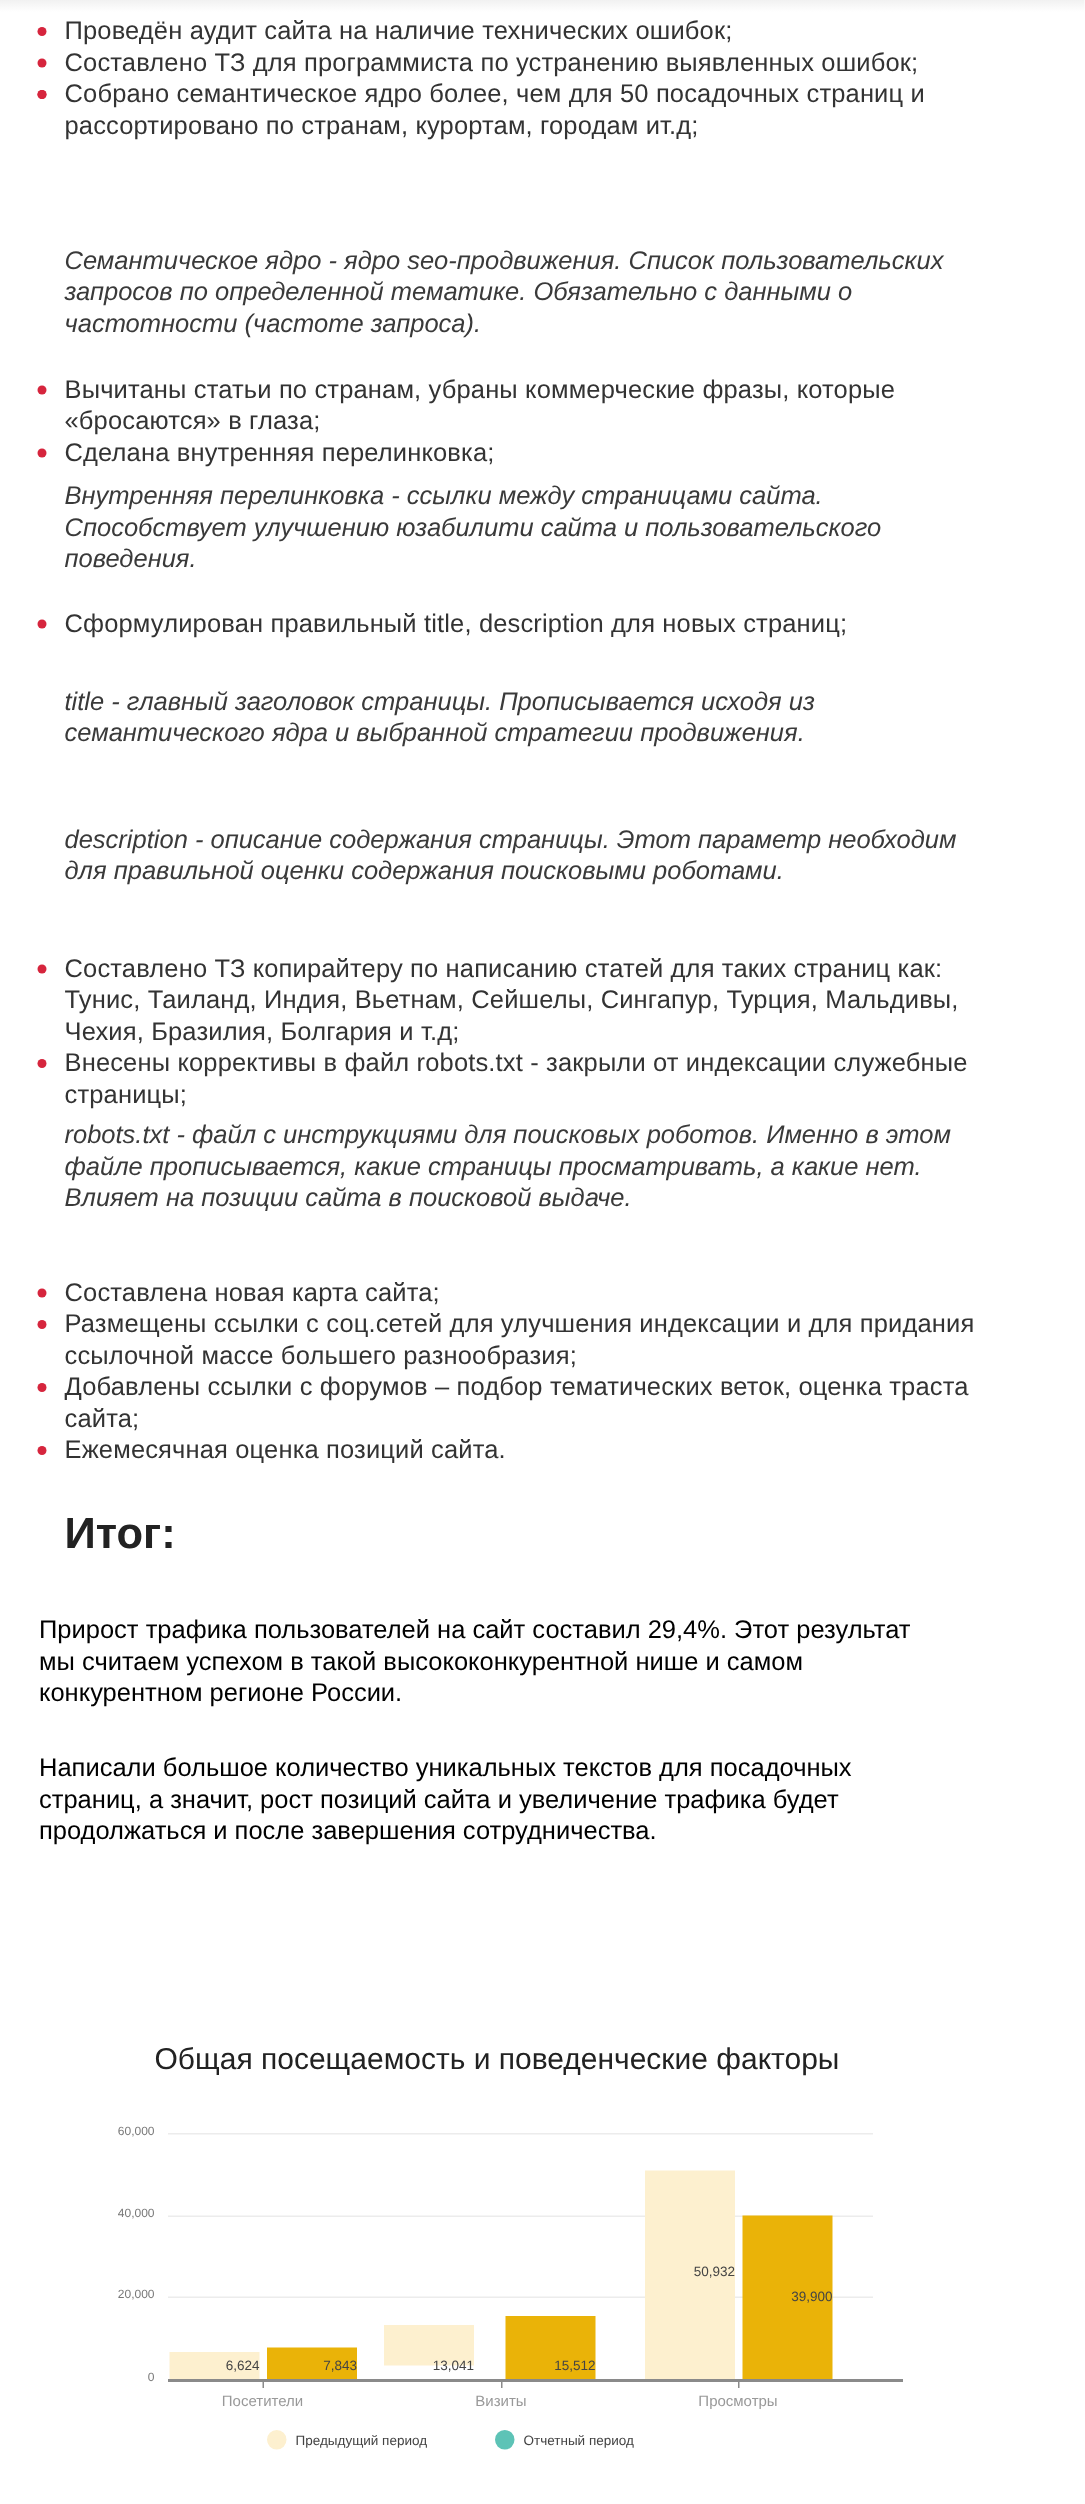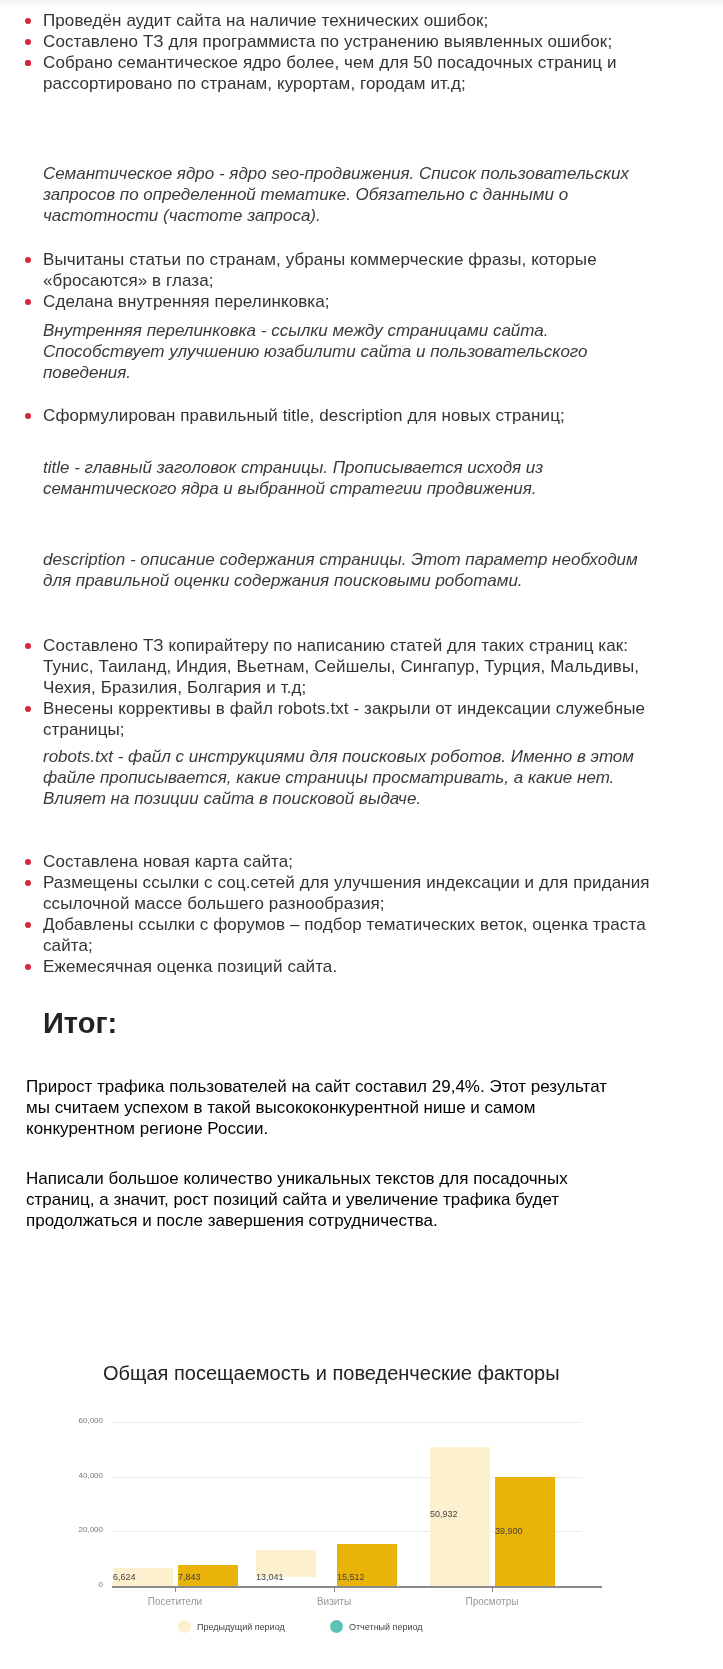--- a/index.html
+++ b/index.html
@@ -24,21 +24,21 @@
   .heading { position: absolute; left: 43px; font-size: 29px; font-weight: bold; color: #222; }
   .para { position: absolute; left: 26px; width: 600px; font-size: 17px; line-height: 21px; color: #000000; }
   .chart { position: absolute; left: 50px; top: 1352px; width: 560px; height: 300px; }
   .chart-title { position: absolute; left: 18px; top: 10px; font-size: 20px; color: #222; margin-left: 35px; }
   .plot { position: absolute; left: 0; top: 0; width: 560px; height: 300px; }
   .ytick { position: absolute; left: 0; width: 53px; text-align: right; font-size: 8px; color: #777; }
   .gridline { position: absolute; left: 62px; width: 470px; height: 1px; background: #ececec; }
   .axis { position: absolute; left: 62px; width: 490px; height: 2px; background: #8a8a8a; }
   .tickmark { position: absolute; width: 1px; height: 5px; background: #8a8a8a; }
   .bar { position: absolute; width: 60px; }
-  .bar .val { position: absolute; left: 0; width: 100%; text-align: left; font-size: 9px; color: #444; }
+  .bar .val { position: absolute; left: 0; width: 100%; text-align: right; font-size: 9px; color: #444; }
   .prev { background: #fdf0cf; }
   .curr { background: #eab308; }
   .xlabel { position: absolute; width: 100px; text-align: center; font-size: 10px; color: #999; }
   .legend { position: absolute; top: 268px; display: flex; align-items: center; font-size: 9px; color: #444; }
   .legend .sw { width: 13px; height: 13px; border-radius: 50%; margin-right: 6px; }
 </style>
 </head>
 <body>
 
 <div class="topband"></div>

